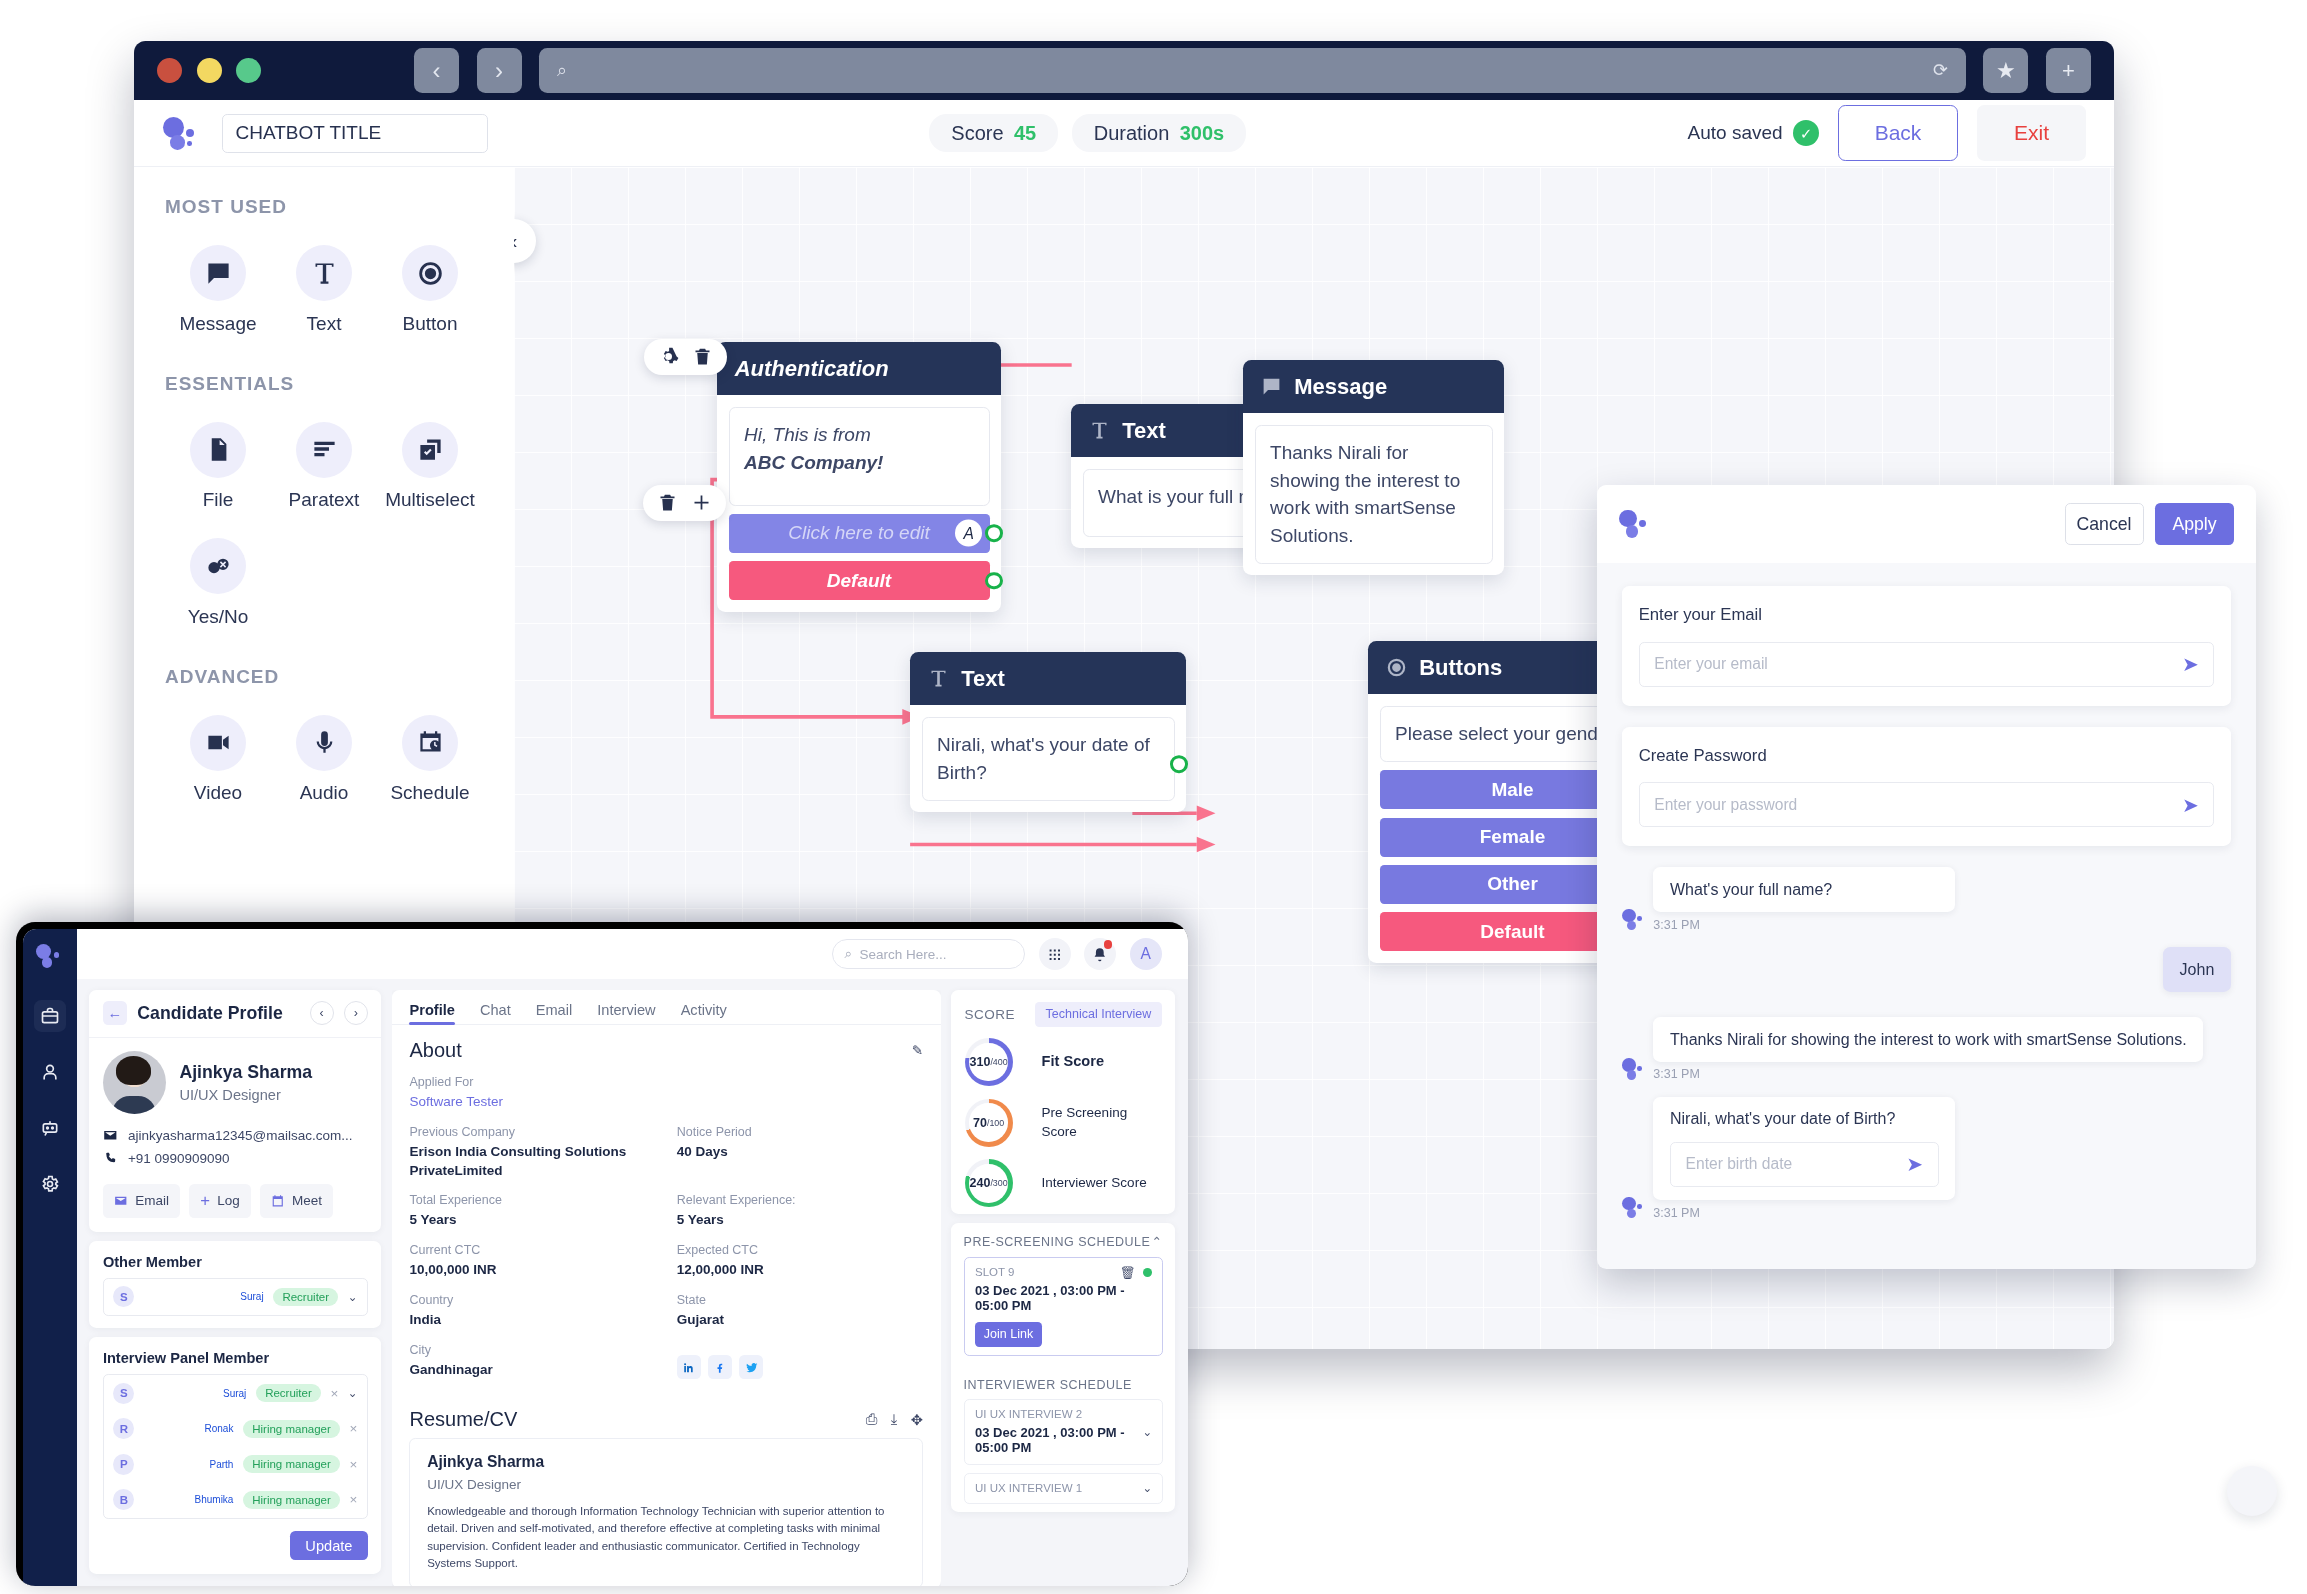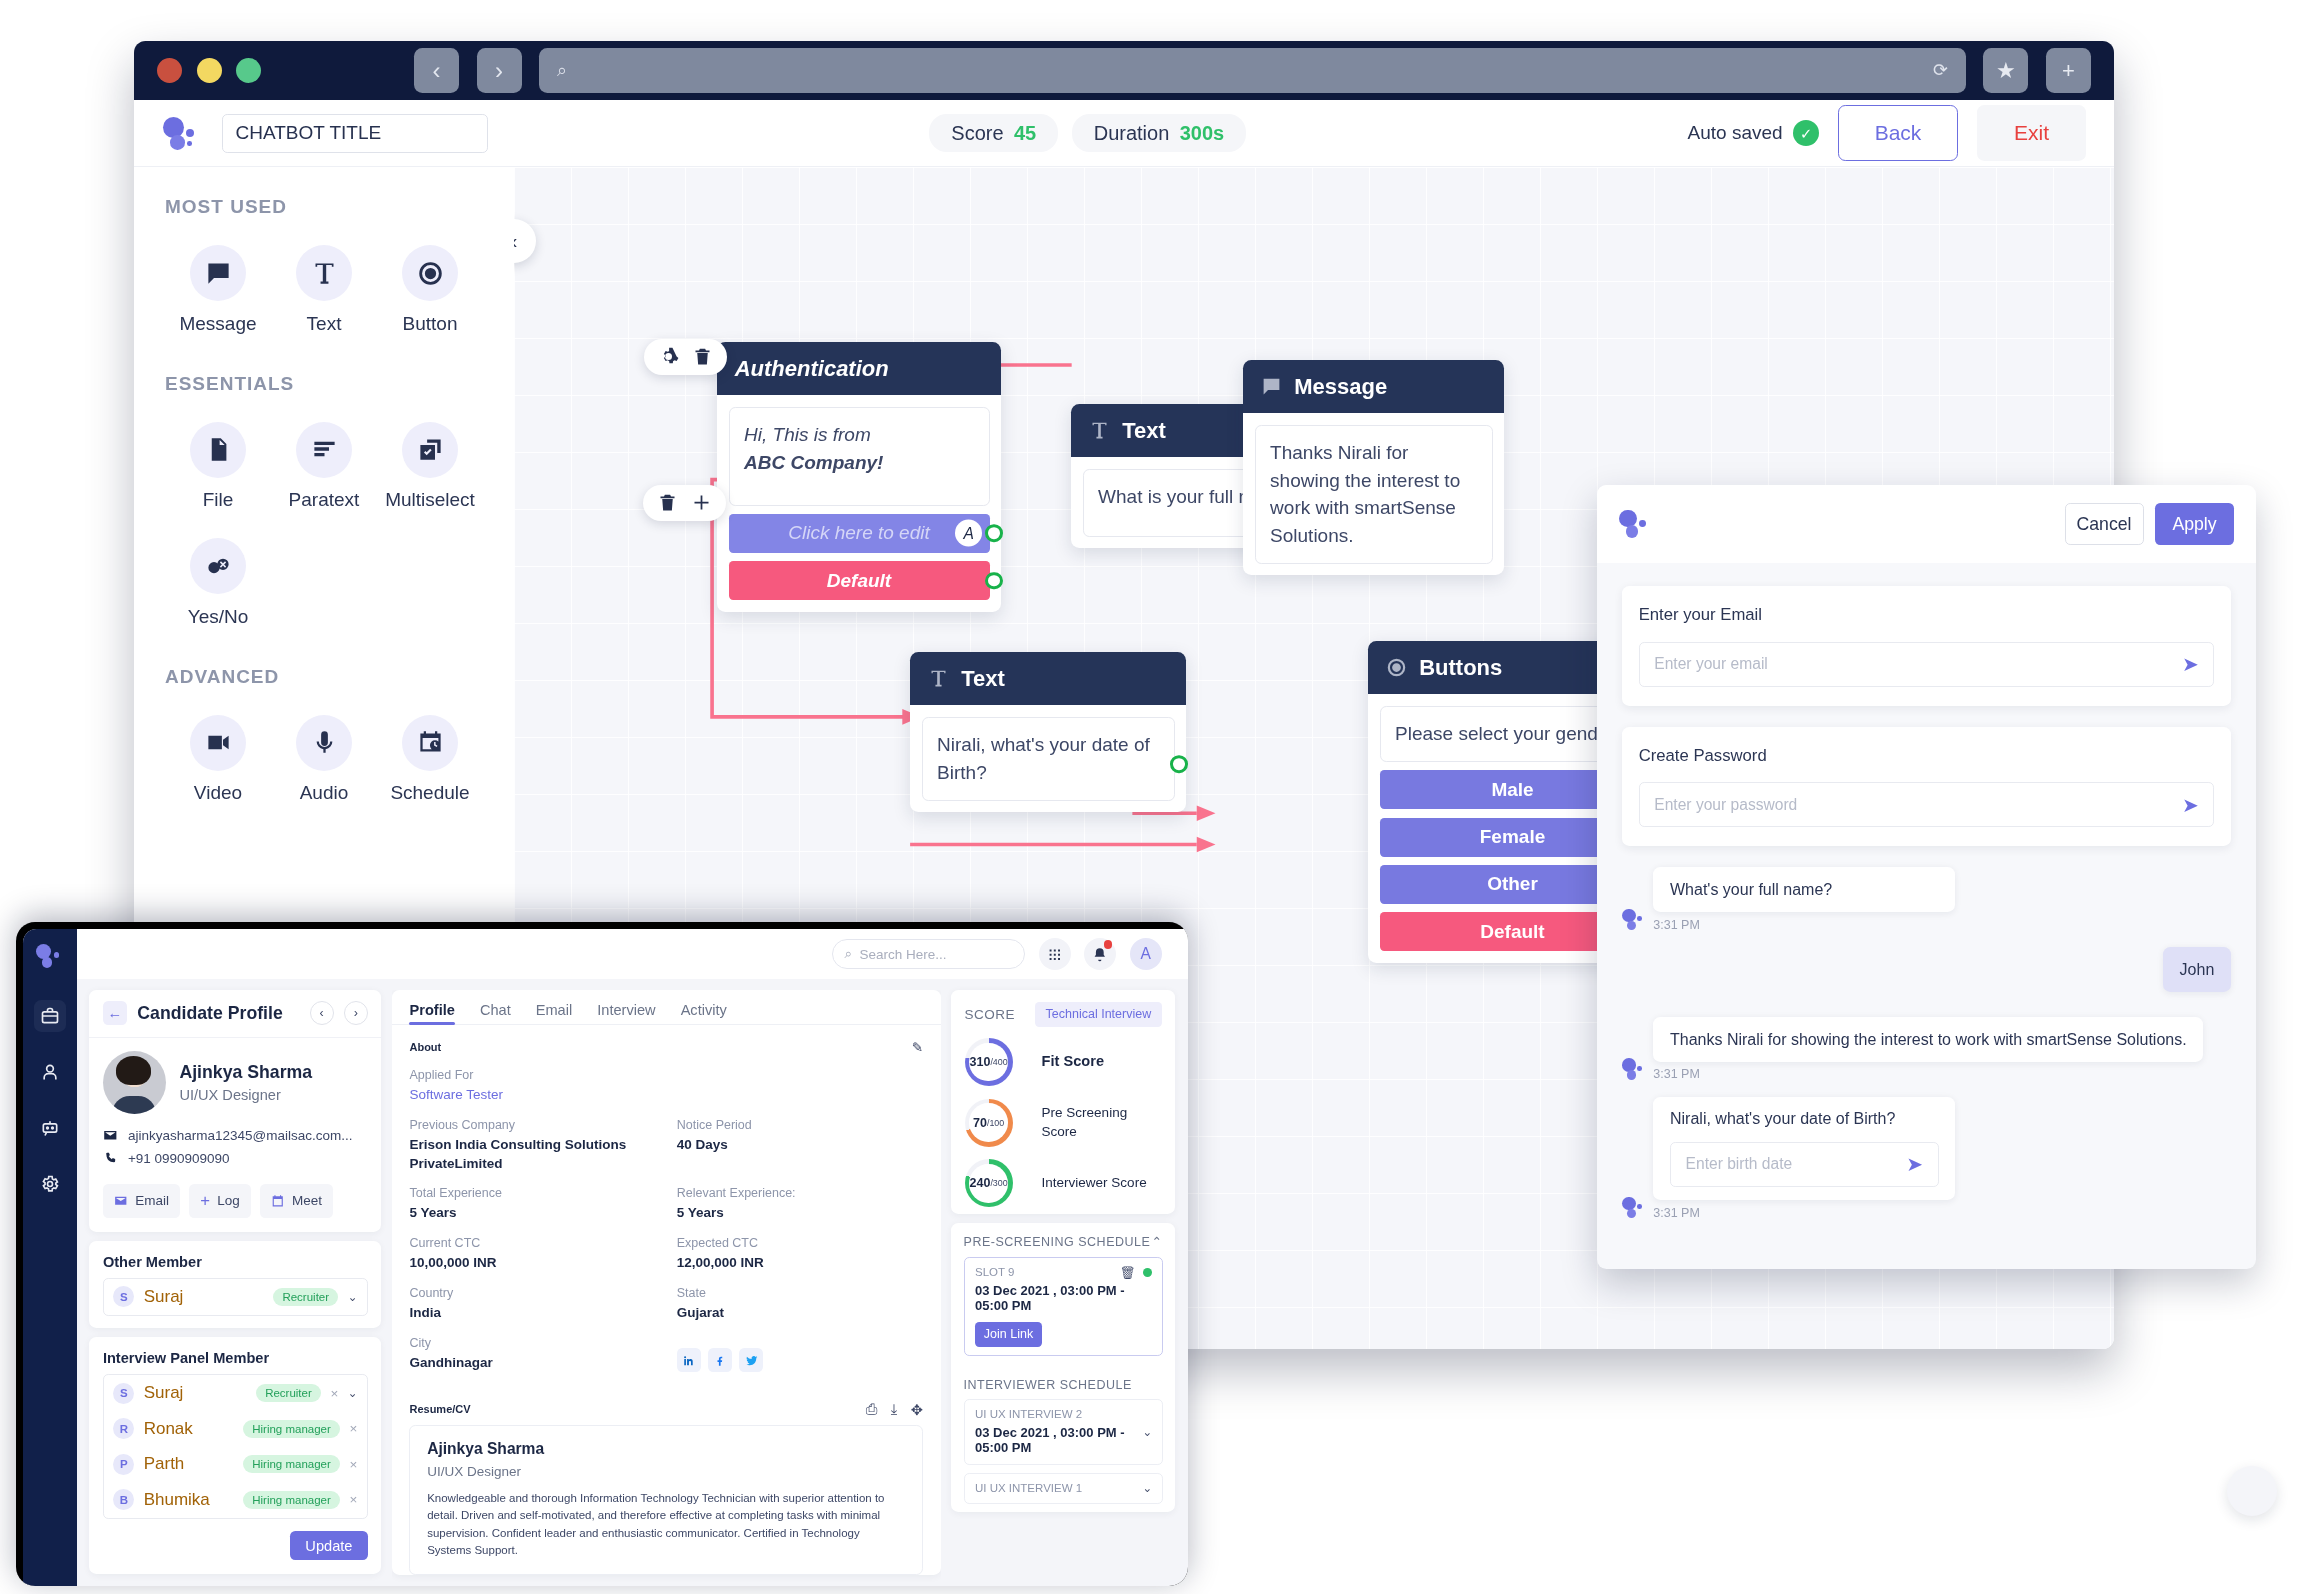--- a/index.html
+++ b/index.html
@@ -285,33 +285,33 @@
   .mini-btn {
     background: #f4f5f9; border-radius: 5.2px; padding: 7.3px 11.5px; font-size: 13.5px;
     color: #3d4766; display: flex; align-items: center; gap: 7.3px;
   }
   .mini-btn svg { width: 13.5px; height: 13.5px; fill: #6c6ee0; }
   .mini-btn .plus { color: #6c6ee0; font-size: 16.7px; }
   .sec-h { font-size: 14.6px; font-weight: 700; color: #1c2744; padding: 12.5px 13.5px 8.3px 13.5px; }
   .member-box { margin: 0 13.5px 12.5px 13.5px; border: 1px solid #e8eaf0; border-radius: 5.2px; }
   .member-row { display: flex; align-items: center; gap: 9.4px; padding: 7.3px 9.4px; }
   .mini-av { width: 21px; height: 21px; border-radius: 50%; background: #e7e8fa; color: #6c6ee0; font-size: 11.5px; font-weight: 700; display: flex; align-items: center; justify-content: center; }
-  .mname { flex: 1; font-size: 17px; color: #a16207; }
+  .mname { flex: 1; font-size: 10px; color: #1d4ed8; text-align: right; }
   .tag { background: #d6f5e0; color: #23a05a; border-radius: 11.5px; padding: 3.1px 9.4px; font-size: 11.5px; }
   .xic { color: #a2a8b8; font-size: 13.5px; }
   .chev { color: #3d4766; font-size: 11.5px; }
   .update-btn { margin: 0 13.5px 13.5px auto; width: 78px; height: 29px; border-radius: 5.2px; background: #6c6ee0; color: #fff; font-size: 14.6px; display: flex; align-items: center; justify-content: center; }
 
   .t-col-mid { flex: 1; display: flex; flex-direction: column; gap: 9.4px; overflow: hidden; }
   .tabs { display: flex; gap: 25px; padding: 12.5px 17.7px 0 17.7px; border-bottom: 1px solid #eef0f5; }
   .tab { font-size: 14.6px; color: #6b7489; padding-bottom: 6px; position: relative; }
   .tab.active { color: #1c2744; font-weight: 700; }
   .tab.active::after { content: ''; position: absolute; left: 0; bottom: -1px; width: 100%; height: 3.1px; background: #6c6ee0; border-radius: 1.6px; }
   .about-head { display: flex; justify-content: space-between; align-items: center; padding: 13.5px 17.7px 4.2px 17.7px; }
-  .about-title { font-size: 11px; font-weight: 700; color: #1c2744; }
+  .about-title { font-size: 20px; font-weight: 400; color: #1c2744; }
   .pencil { color: #3d4766; font-size: 13.5px; }
   .about-grid { display: grid; grid-template-columns: 1fr 1fr; gap: 13.5px 21px; padding: 9.4px 17.7px 15.6px 17.7px; }
   .fl { font-size: 12.5px; color: #8d95aa; margin-bottom: 4.2px; }
   .fv { font-size: 13.5px; color: #1c2744; font-weight: 700; line-height: 1.35; }
   .fv.link { color: #6c6ee0; font-weight: 400; }
   .socials { display: flex; gap: 7.3px; align-self: end; }
   .soc { width: 24px; height: 24px; border-radius: 5.2px; background: #eef1fb; display: flex; align-items: center; justify-content: center; }
   .soc svg { width: 13.5px; height: 13.5px; }
   .resume-head { display: flex; justify-content: space-between; align-items: center; padding: 12.5px 17.7px 7.3px 17.7px; }
   .resume-ics { display: flex; gap: 13.5px; color: #3d4766; font-size: 14.6px; }

